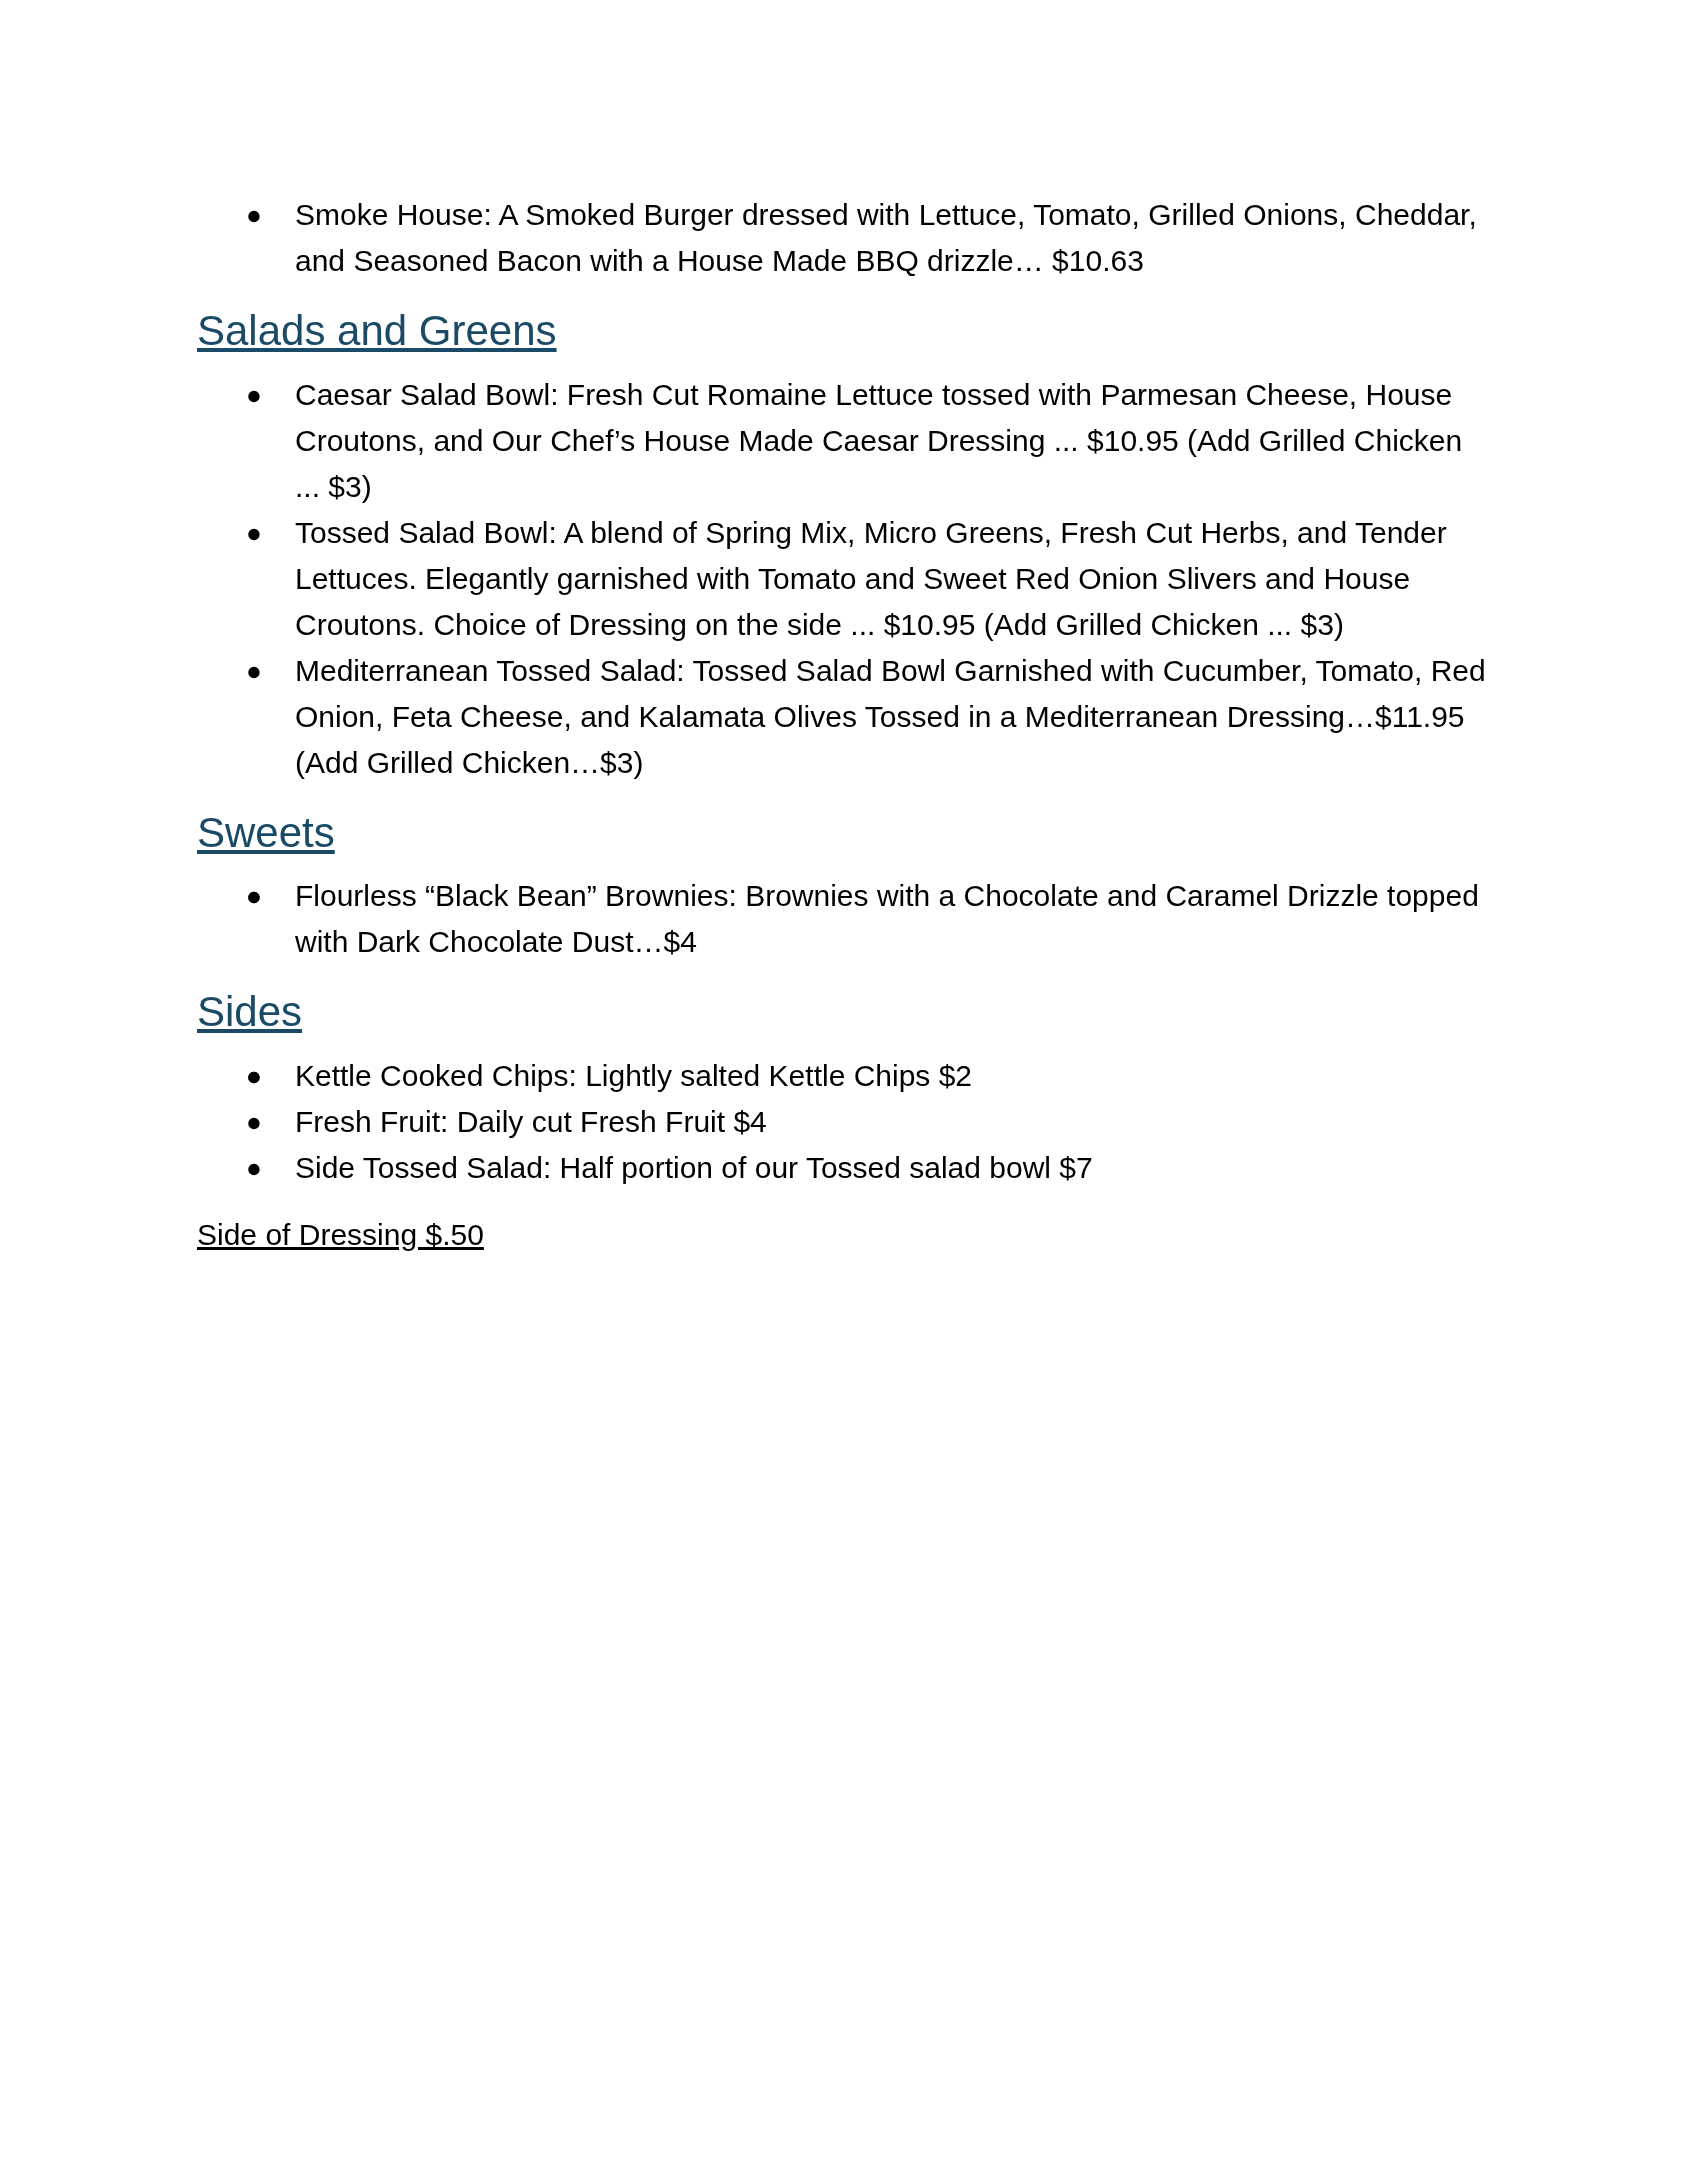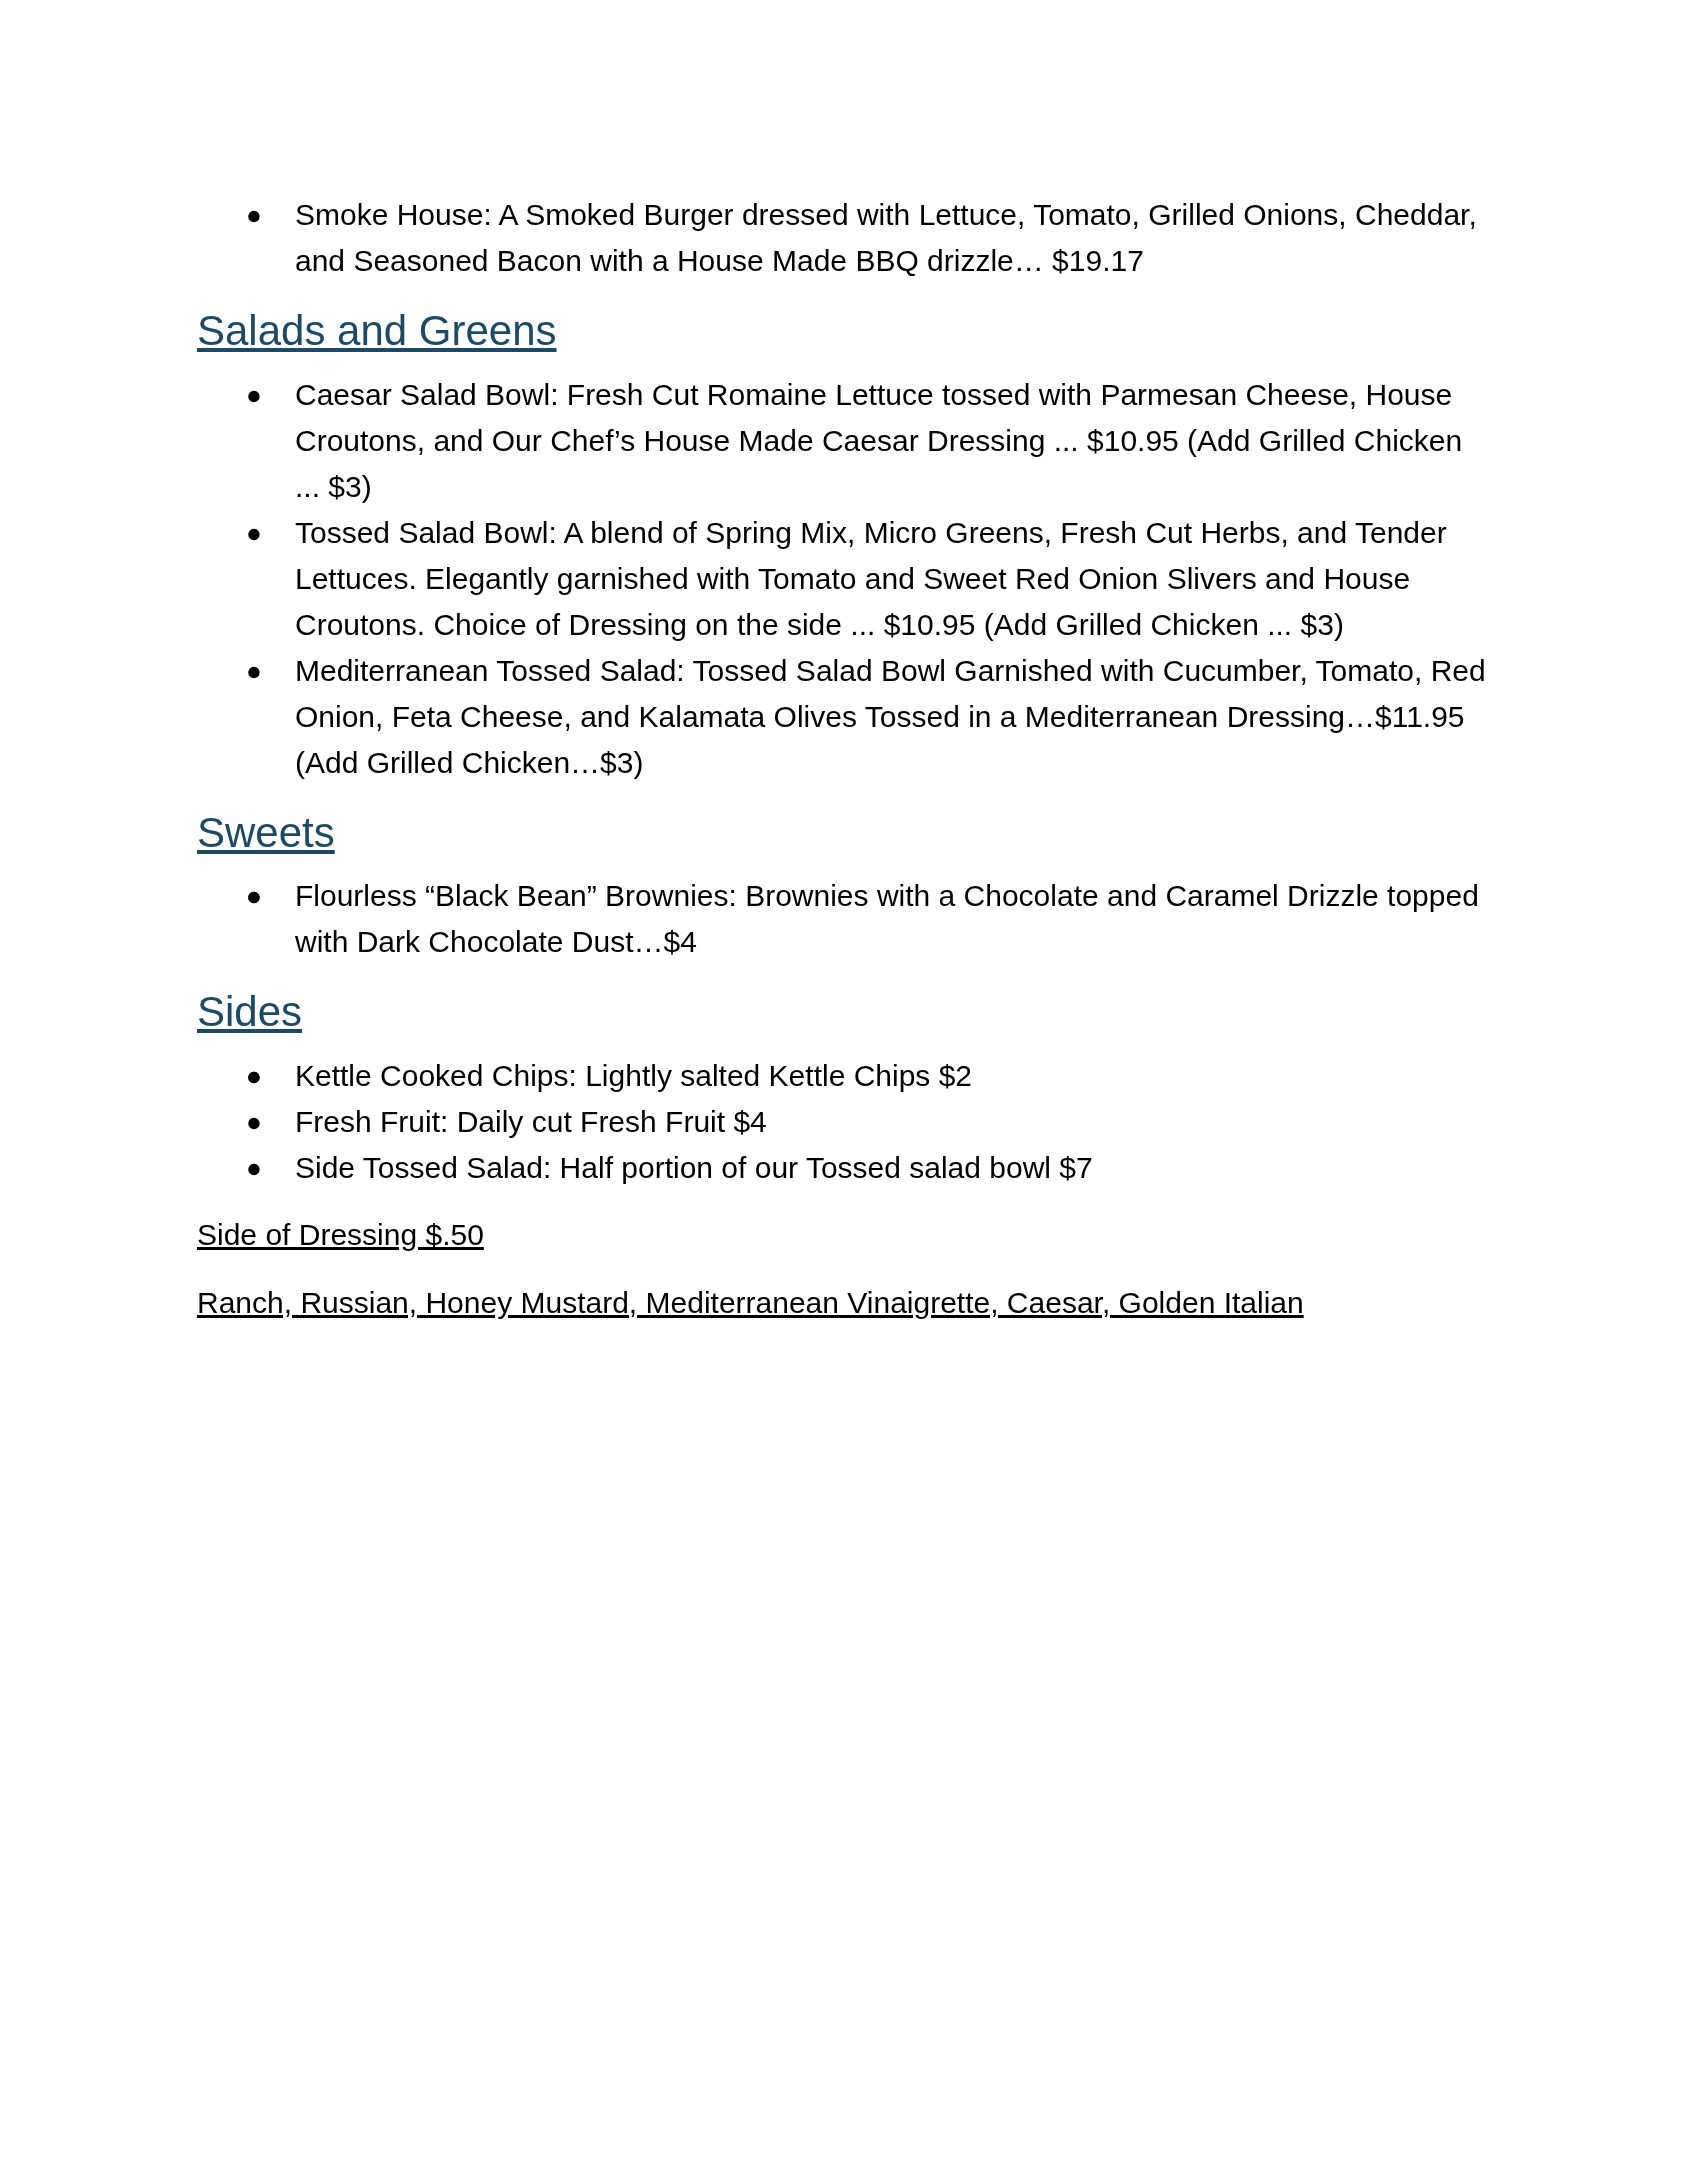--- a/index.html
+++ b/index.html
@@ -16,21 +16,21 @@
   .p1 { margin-top: 21px; }
   .p2 { margin-top: 22.5px; }
 </style>
 </head>
 <body>
 
 <div class="page">
   <ul>
     <li>
       <span class="bullet">●</span>
-      <span>Smoke House: A Smoked Burger dressed with Lettuce, Tomato, Grilled Onions, Cheddar, and Seasoned Bacon with a House Made BBQ drizzle… $19.17</span>
+      <span>Smoke House: A Smoked Burger dressed with Lettuce, Tomato, Grilled Onions, Cheddar, and Seasoned Bacon with a House Made BBQ drizzle… $10.63</span>
     </li>
   </ul>
 
   <div class="sec">
     <h2>Salads and Greens</h2>
     <ul>
       <li>
         <span class="bullet">●</span>
         <span>Caesar Salad Bowl: Fresh Cut Romaine Lettuce tossed with Parmesan Cheese, House Croutons, and Our Chef’s House Made Caesar Dressing ... $10.95 (Add Grilled Chicken ... $3)</span>
       </li>
@@ -73,15 +73,14 @@
         <span>Fresh Fruit: Daily cut Fresh Fruit $4</span>
       </li>
       <li>
         <span class="bullet">●</span>
         <span>Side Tossed Salad: Half portion of our Tossed salad bowl $7</span>
       </li>
     </ul>
   </div>
 
   <p class="p1">Side of Dressing $.50</p>
-  <p class="p2">Ranch, Russian, Honey Mustard, Mediterranean Vinaigrette, Caesar, Golden Italian</p>
 </div>
 
 
 </body></html>

